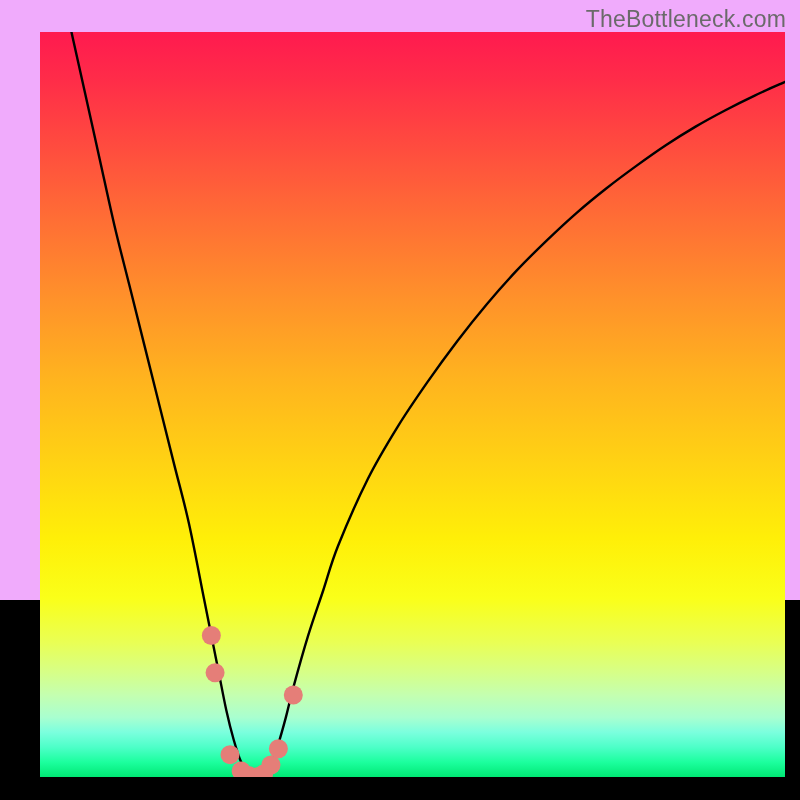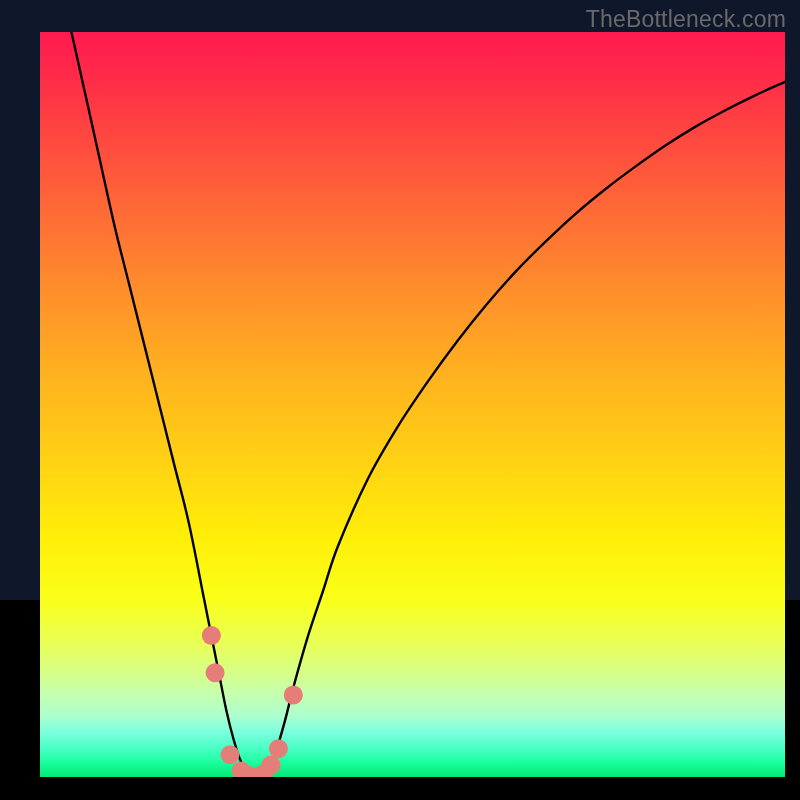--- a/index.html
+++ b/index.html
@@ -10,21 +10,21 @@
     background: #000;
     overflow: hidden;
     font-family: Arial, Helvetica, sans-serif;
   }
   .frame {
     position: absolute;
     left: 0;
     top: 0;
     width: 800px;
     height: 600px;
-    background: #0f172a;
+    background: #f0abfc;
   }
   .plot-area {
     position: absolute;
     left: 40px;
     top: 32px;
     width: 745px;
     height: 745px;
     overflow: hidden;
   }
   .gradient {

